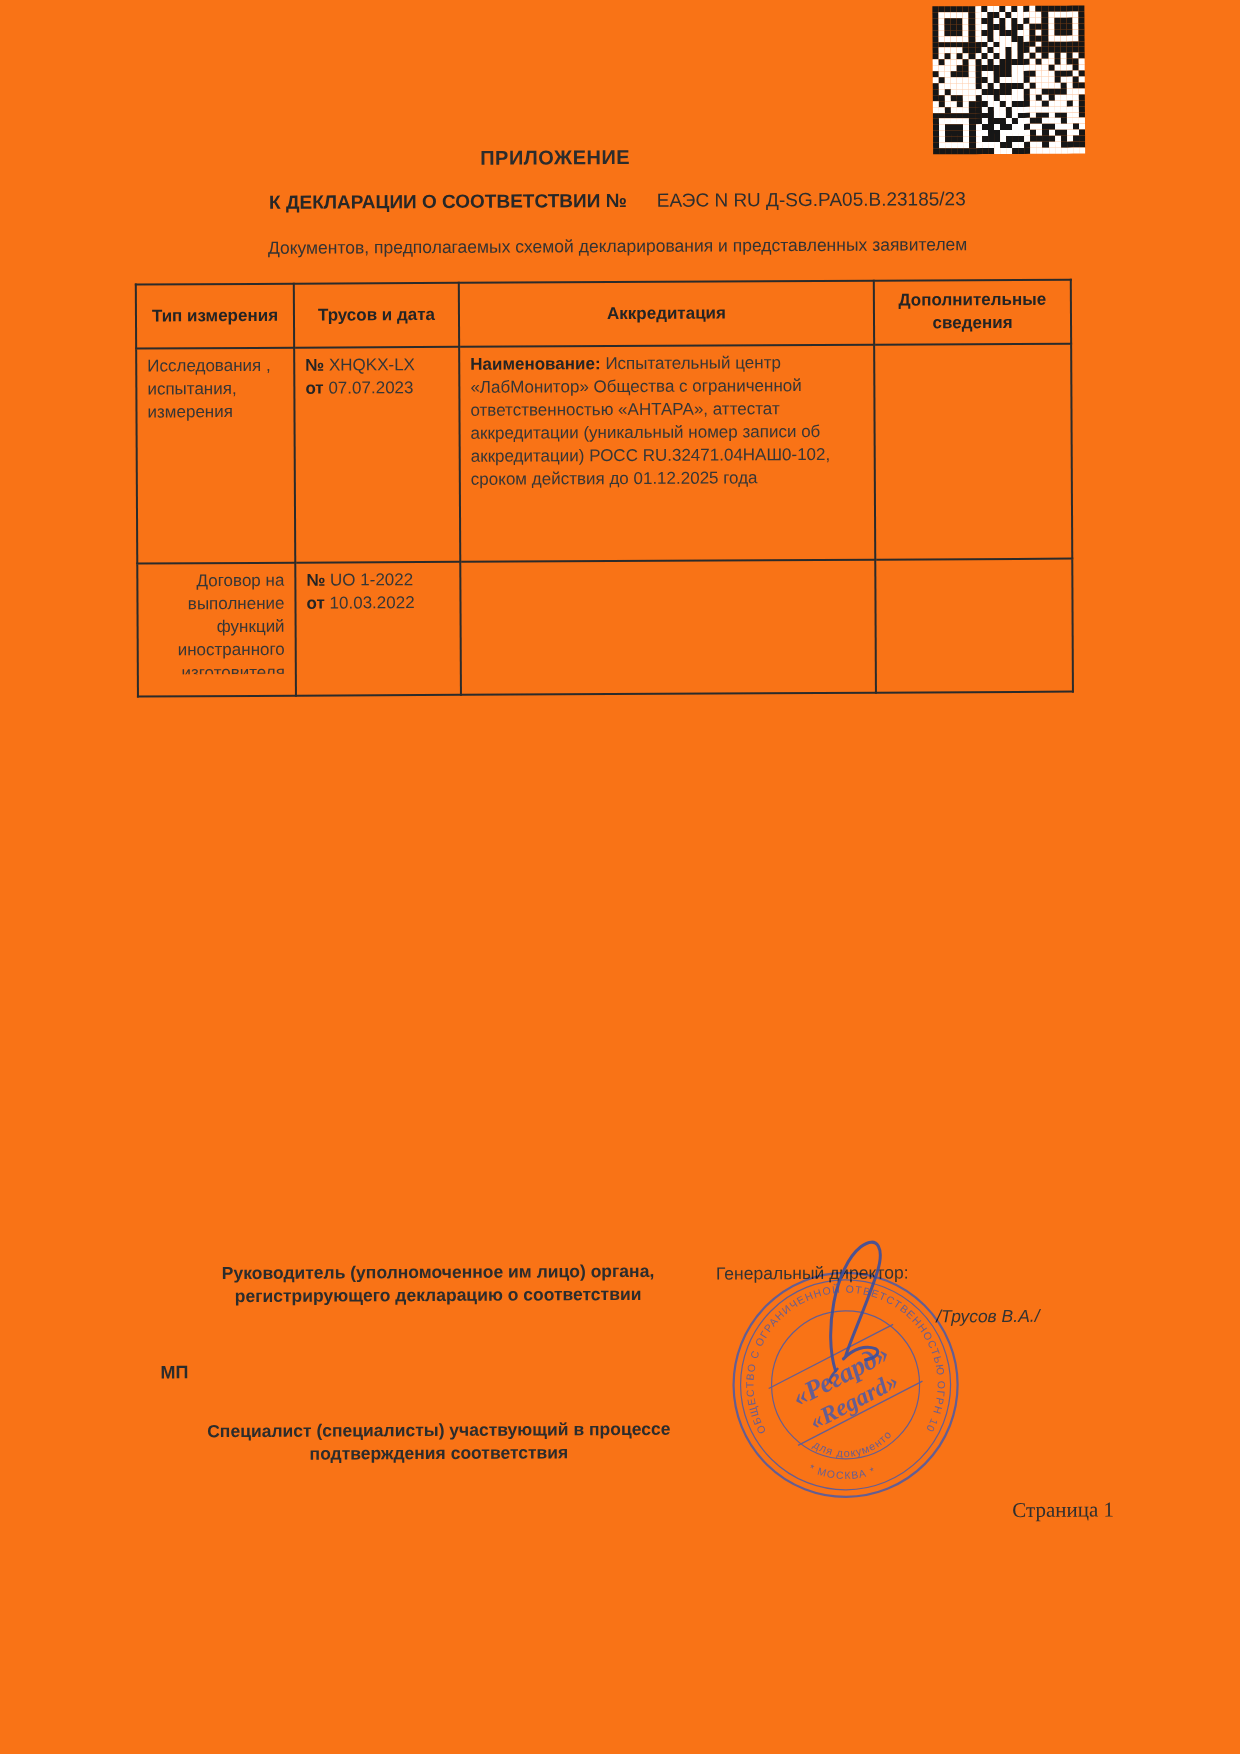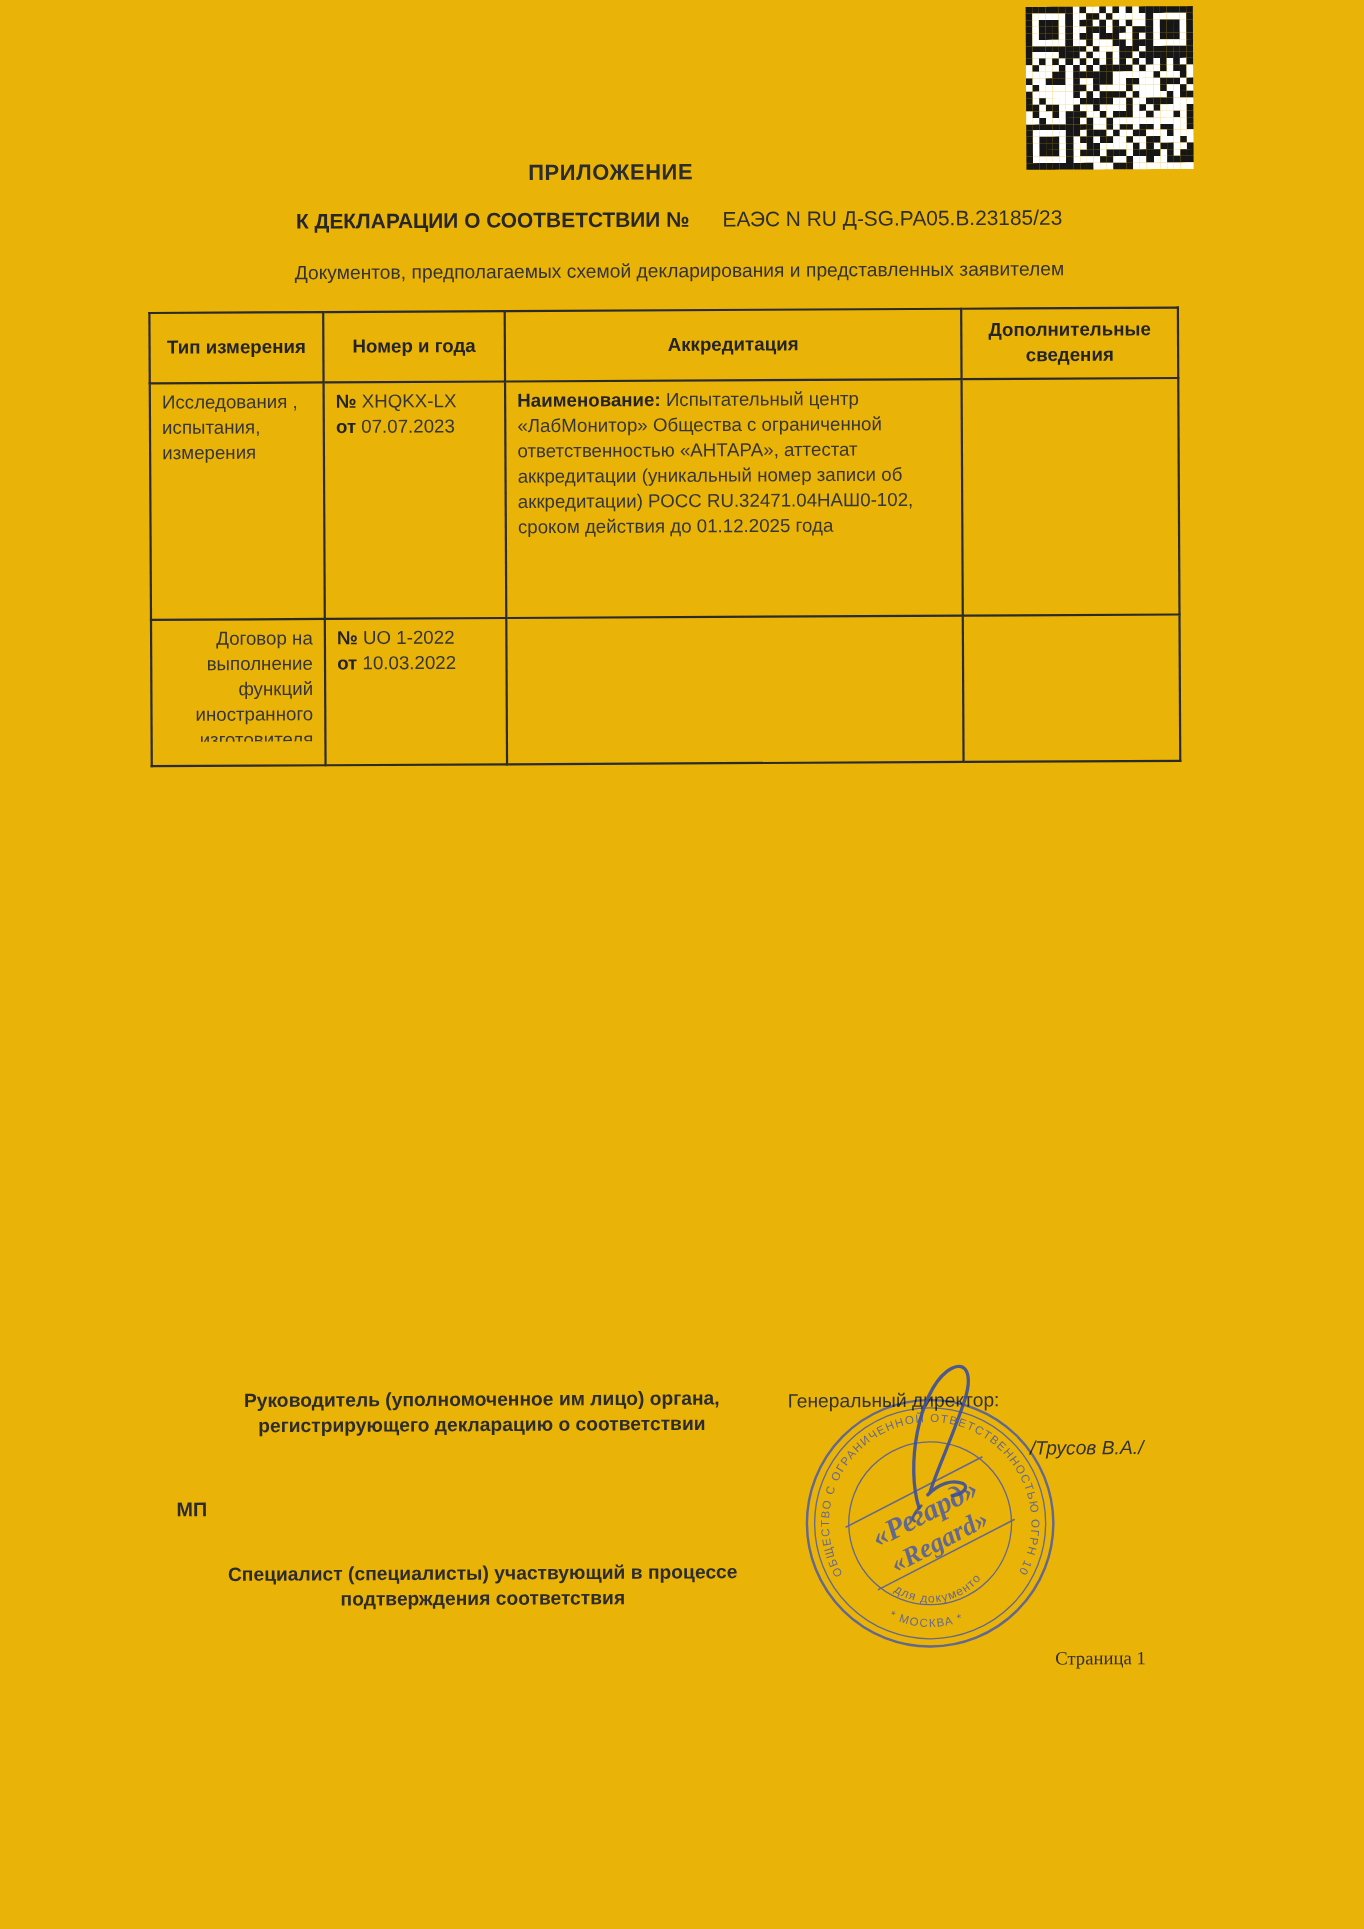--- a/index.html
+++ b/index.html
@@ -1,17 +1,17 @@
 <!DOCTYPE html>
 <html><head>
 <meta charset="utf-8">
 <style>
   html,body{margin:0;padding:0;background:#e8e8e8;}
   .page{
-    position:relative;width:1240px;height:1754px;background:#eab308;
+    position:relative;width:1240px;height:1754px;background:#f97316;
     font-family:"Liberation Sans",sans-serif;color:#303030;overflow:hidden;
   }
   .tilt{position:absolute;inset:0;transform:rotate(-0.3deg);transform-origin:50% 40%;}
 
   
   .qr-wrap{position:absolute;left:936px;top:8px;width:152px;height:148px;}
   .qr{display:grid;width:100%;height:100%;grid-template-columns:repeat(25,1fr);grid-template-rows:repeat(25,1fr);}
   .qm{background:#fff;}
   .qm.on{background:#161616;}
 
@@ -37,21 +37,21 @@
   .b{font-weight:bold;color:#242424;}
 
   
   .sig-left{position:absolute;left:205px;top:1260px;width:460px;text-align:center;
     font-size:17.5px;font-weight:bold;color:#2c2c2c;line-height:1.32;}
   .dir-label{position:absolute;left:713px;top:1264px;font-size:17.5px;color:#333;}
   .dir-name{position:absolute;left:933px;top:1308px;font-size:17.5px;color:#333;font-style:italic;}
   .mp{position:absolute;left:143px;top:1360px;font-size:18px;font-weight:bold;color:#2c2c2c;margin-left:14px;}
   .spec{position:absolute;left:195px;top:1418px;width:480px;text-align:center;
     font-size:17.5px;font-weight:bold;color:#2c2c2c;line-height:1.32;}
-  .page-num{position:absolute;left:955px;top:1500px;font-size:17px;
+  .page-num{position:absolute;left:1008px;top:1500px;font-size:21px;
     font-family:"Liberation Serif",serif;color:#2f2f2f;}
 
   
   .stamp{position:absolute;left:722px;top:1266px;width:240px;height:240px;
     mix-blend-mode:multiply;opacity:.85;}
   .stamp text{fill:#4a5aa8;}
   .stamp .ring{font-size:10.5px;letter-spacing:1.2px;font-family:"Liberation Sans",sans-serif;}
   .stamp .nameRu{font:italic bold 27px "Liberation Serif",serif;}
   .stamp .nameEn{font:italic bold 24px "Liberation Serif",serif;}
   .stamp .small{font-size:11px;letter-spacing:1px;}
@@ -705,21 +705,21 @@
     <table class="doc-table">
       <colgroup>
         <col style="width:158px">
           <col style="width:165px">
           <col style="width:415px">
           <col style="width:197px">
       </colgroup>
       <tbody>
           <tr>
         <th>Тип измерения</th>
-        <th>Номер и года</th>
+        <th>Трусов и дата</th>
         <th>Аккредитация</th>
         <th>Дополнительные сведения</th>
       </tr>
       <tr class="r1">
         <td>Исследования , испытания, измерения</td>
         <td>
           <span class="b">№</span>
           <span>XHQKX-LX</span><br>
           <span class="b">от</span>
           <span>07.07.2023</span>

